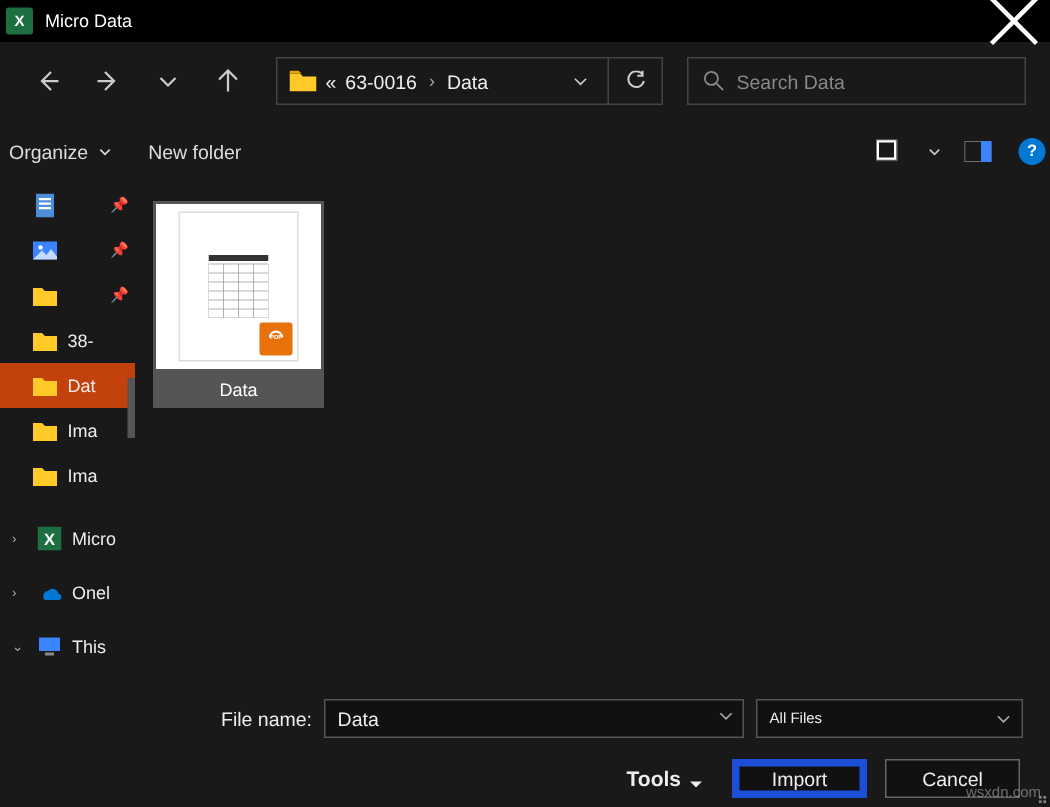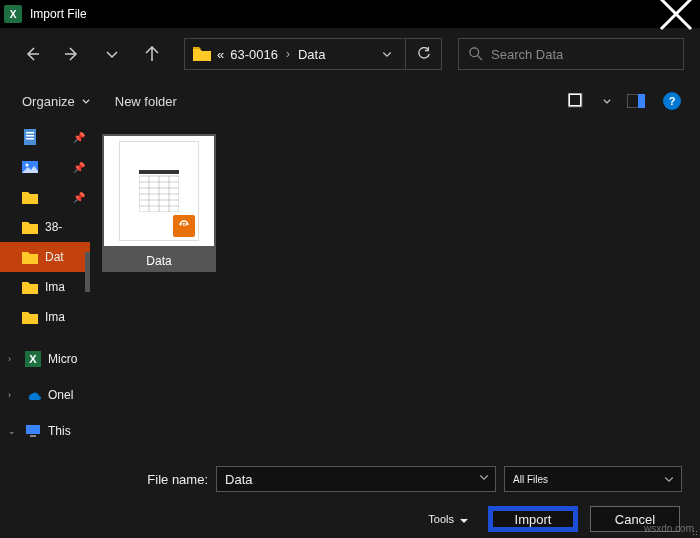--- a/index.html
+++ b/index.html
@@ -21,21 +21,21 @@
     .bc-spacer { flex: 1; }
     .bc-chev { color: #ccc; }
     
     .refresh-btn { width: 36px; height: 32px; display: flex; align-items: center; justify-content: center; color: #ccc; border-left: 1px solid #444; cursor: pointer; }
     
     .search-bar { width: 226px; height: 32px; background: #191919; border: 1px solid #444; display: flex; align-items: center; padding: 0 10px; gap: 8px; }
     .search-icon { color: #888; width: 14px; height: 14px; }
     .search-input { flex: 1; background: transparent; border: none; color: #ccc; font-size: 13px; outline: none; }
     .search-input::placeholder { color: #888; }
     
-    .toolbar-row { height: 42px; background: #191919; display: flex; align-items: center; padding: 0 16px; gap: 12px; }
+    .toolbar-row { height: 42px; background: #191919; display: flex; align-items: center; padding: 0 0; gap: 12px; }
     .tb-btn { color: #ddd; font-size: 13px; cursor: pointer; display: flex; align-items: center; gap: 6px; padding: 4px 6px; border-radius: 3px; }
     .tb-spacer { flex: 1; }
     .tb-icon { width: 24px; height: 24px; display: flex; align-items: center; justify-content: center; cursor: pointer; }
     .help-icon { width: 18px; height: 18px; border-radius: 50%; background: #0078d4; color: #fff; display: flex; align-items: center; justify-content: center; font-size: 11px; font-weight: bold; }
     
     .main-area { display: flex; height: 334px; background: #191919; }
     .sidebar { width: 90px; background: #191919; overflow: hidden; position: relative; }
     .sidebar-scroll { position: absolute; right: 0; top: 130px; width: 5px; height: 40px; background: #555; }
     .sb-item { height: 30px; display: flex; align-items: center; padding: 0 6px 0 22px; gap: 7px; cursor: pointer; position: relative; }
     .sb-item.has-pin { padding-right: 4px; }
@@ -59,34 +59,34 @@
     .bottom-area { height: 82px; background: #191919; padding: 10px 18px 10px 30px; }
     .filename-row { display: flex; align-items: center; gap: 8px; padding-left: 110px; }
     .fn-label { color: #eee; font-size: 13px; width: 74px; text-align: right; }
     .fn-input { width: 280px; height: 26px; background: #111; border: 1px solid #555; color: #eee; font-size: 13px; padding: 0 8px; }
     .fn-input-wrap { position: relative; width: 280px; }
     .fn-input-chev { position: absolute; right: 6px; top: 5px; color: #aaa; cursor: pointer; }
     .filter-sel { width: 192px; height: 26px; background: #111; border: 1px solid #555; color: #eee; font-size: 10px; padding: 0 8px; display: flex; align-items: center; cursor: pointer; position: relative; }
     .filter-chev { position: absolute; right: 6px; color: #aaa; }
     
     .btn-row { display: flex; align-items: center; gap: 12px; justify-content: flex-end; margin-top: 14px; padding-right: 2px; }
-    .tools-btn { color: #eee; font-size: 11px; cursor: pointer; display: flex; align-items: flex-end; gap: 6px; padding: 4px 8px; }
+    .tools-btn { color: #eee; font-size: 14px; cursor: pointer; display: flex; align-items: flex-end; gap: 6px; padding: 4px 8px; font-weight: bold; }
     .action-btn { width: 90px; height: 26px; border: 1px solid #666; background: #111; color: #eee; font-size: 13px; display: flex; align-items: center; justify-content: center; cursor: pointer; }
     .action-btn.primary { border: 5px solid #1d4ed8; }
     
     .watermark { position: absolute; bottom: 4px; right: 6px; color: #aaa; font-size: 10px; opacity: 0.6; }
     .resize-grip { position: absolute; bottom: 0; right: 0; width: 12px; height: 12px; }
     .resize-grip::before { content: ""; position: absolute; right: 2px; bottom: 2px; width: 6px; height: 6px; background-image: radial-gradient(#888 1px, transparent 1px); background-size: 3px 3px; }
   </style>
 </head>
 <body>
 
 <div class="titlebar">
   <div class="titlebar-icon">X</div>
-  <div class="titlebar-text">Import File</div>
+  <div class="titlebar-text">Micro Data</div>
   <div class="close-btn">
     <svg viewBox="0 0 16 16">
         <path d="M2 2 L14 14 M14 2 L2 14" stroke="currentColor" stroke-width="1.2" fill="none"></path>
       </svg>
   </div>
 </div>
 
 <div class="nav-row">
   <div class="nav-btn">
     <svg viewBox="0 0 16 16">

